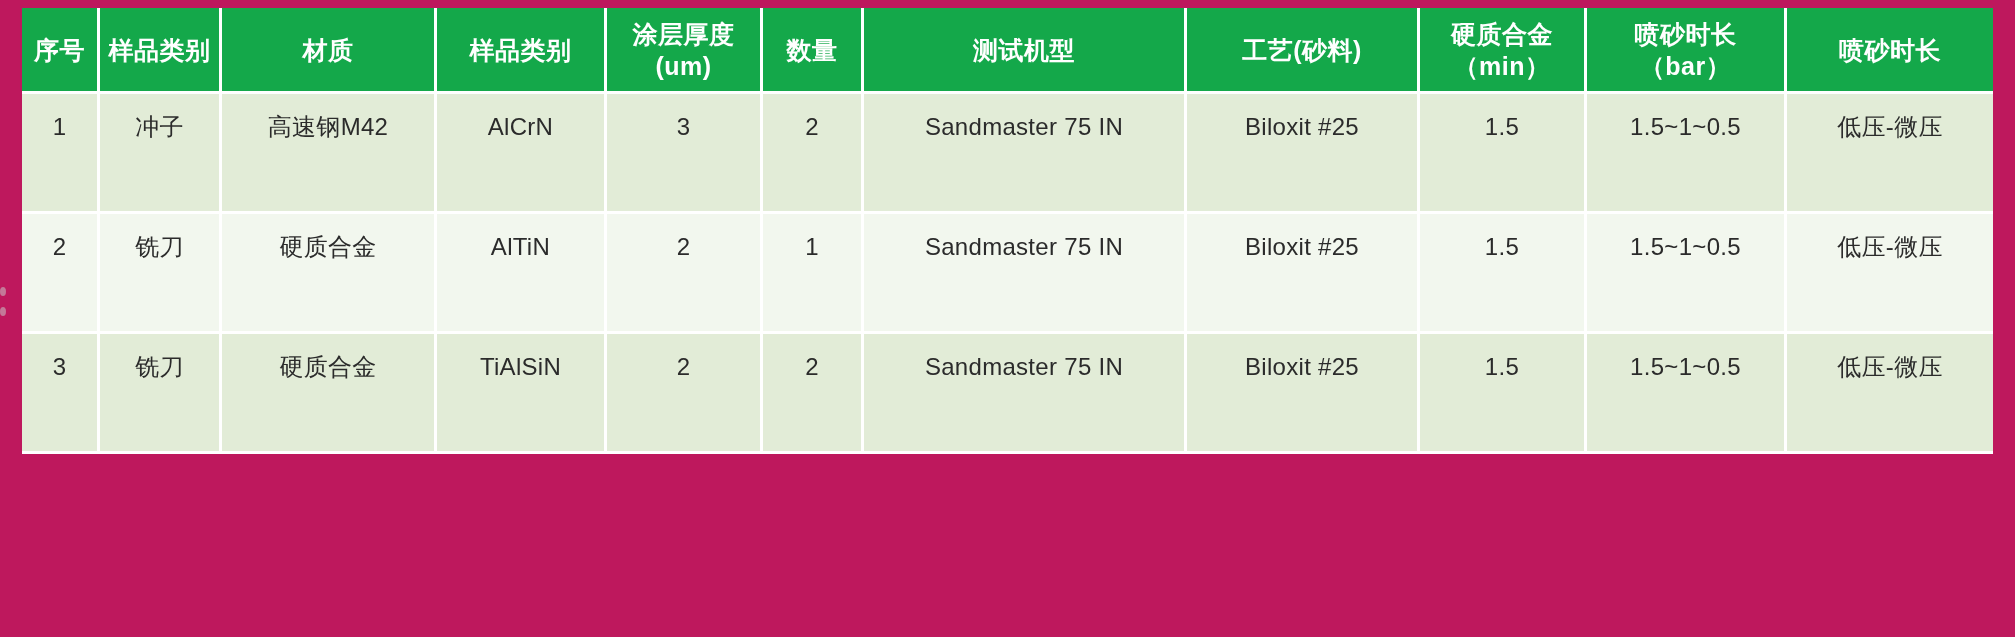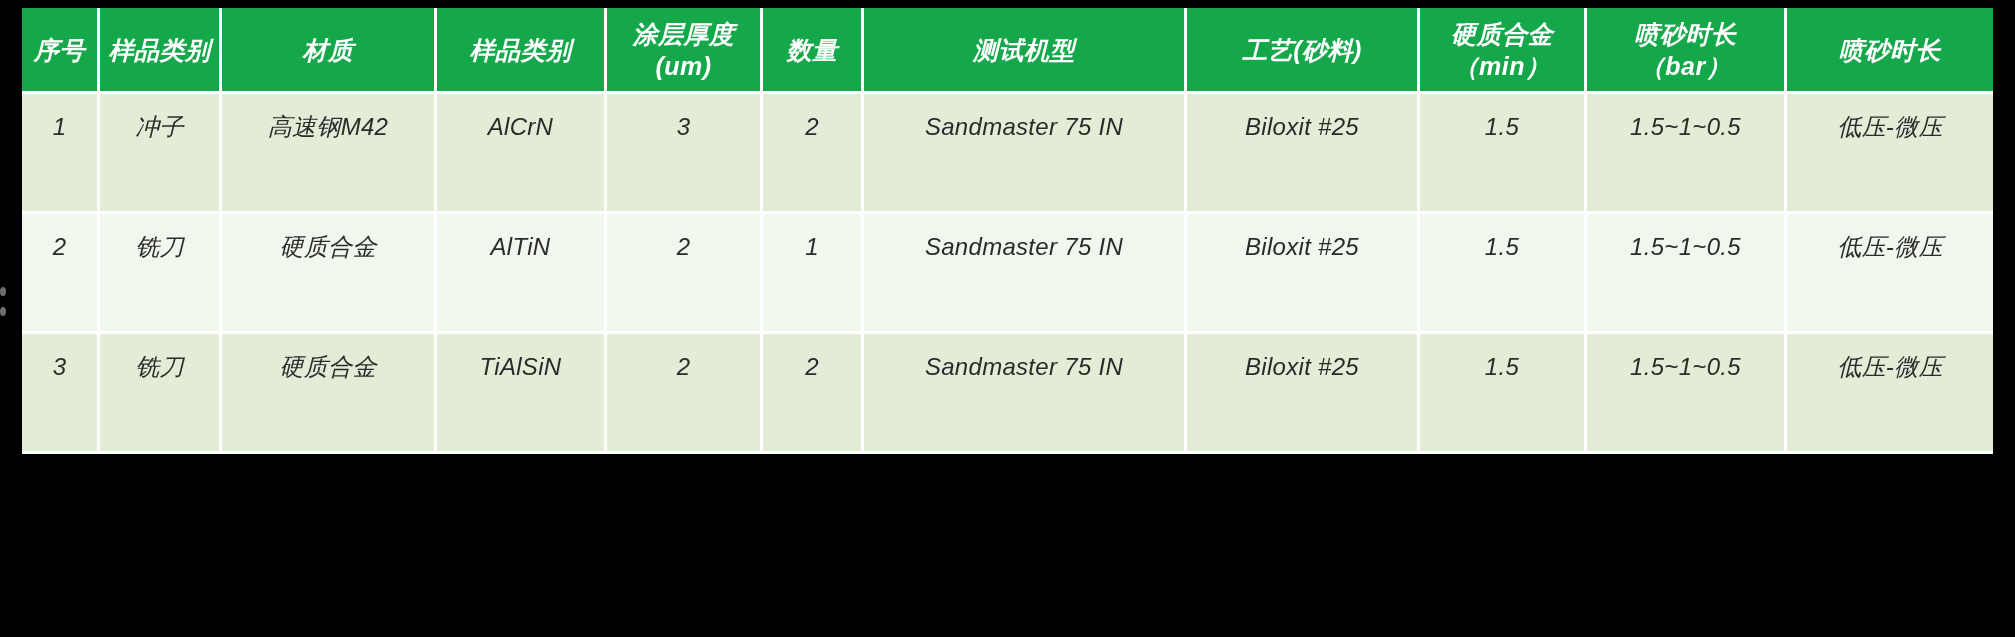--- a/index.html
+++ b/index.html
@@ -9,22 +9,21 @@
     height: 637px;
     background: #ffffff;
     font-family: "Liberation Sans", "DejaVu Sans", sans-serif;
     overflow: hidden;
   }
 
   #sheet {
     position: relative;
     width: 2015px;
     height: 637px;
-    background: #000000;
-    font-style: italic;
+    background: #be185d;
   }
 
   
   .edge-speck {
     position: absolute;
     left: 0px;
     width: 6px;
     height: 9px;
     background: #c9c9c9;
     border-radius: 50%;

